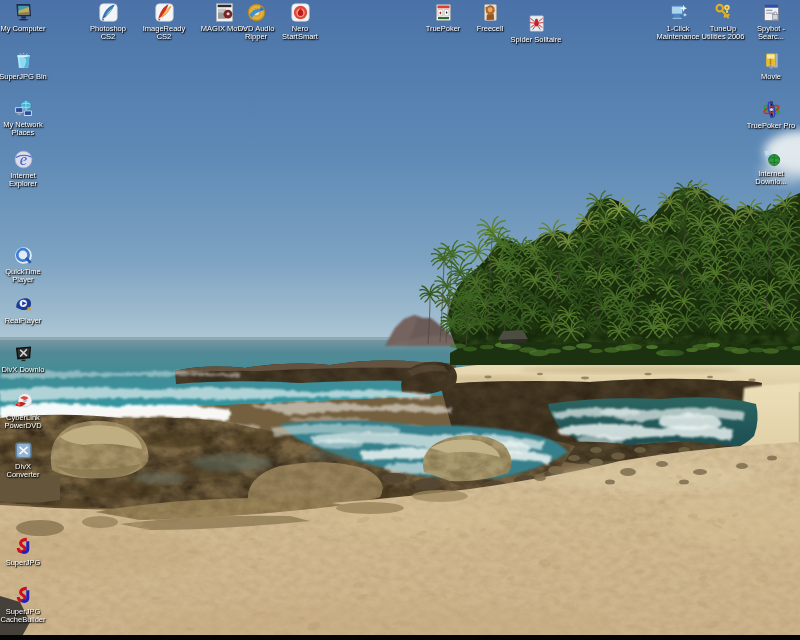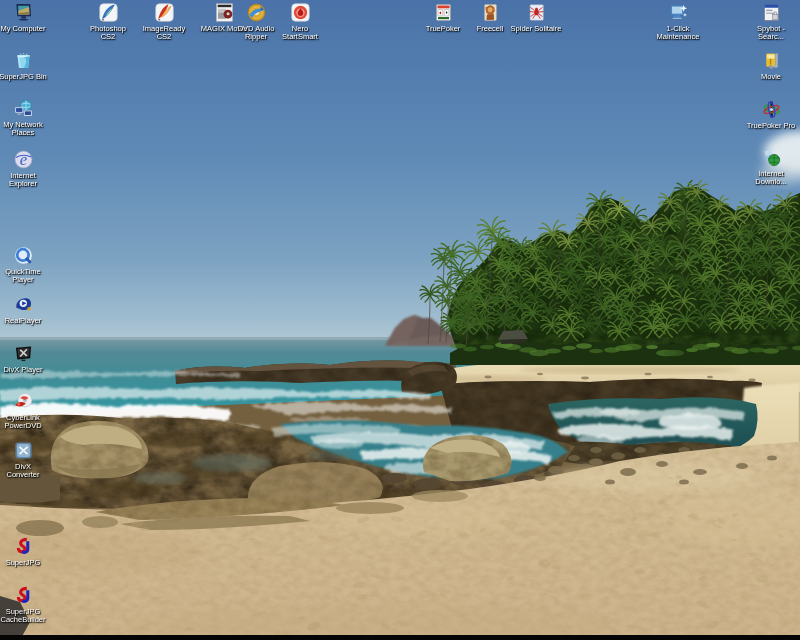--- a/index.html
+++ b/index.html
@@ -642,21 +642,21 @@
       </svg>
       <div class="lb">RealPlayer</div>
     </div>
 <div class="ic" style="left:-9px;top:344px;">
       <svg viewBox="0 0 20 20">
         <path d="M2,4 L18,2.5 17,15 3.5,16.2 Z" fill="#0d0d0d"></path>
 <path d="M3.5,5.2 L16.6,4 15.8,13.6 4.8,14.6 Z" fill="#2e2e2e"></path>
 <path d="M6.5,6.2 L13.5,12.6 M13.5,5.6 L6.5,13.2" stroke="#d4d4d4" stroke-width="1.7"></path>
 <rect x="8" y="16.4" width="4" height="1.6" fill="#222"></rect>
       </svg>
-      <div class="lb">DivX Player</div>
+      <div class="lb">DivX Downlo</div>
     </div>
 <div class="ic" style="left:-9px;top:392px;">
       <svg viewBox="0 0 20 20">
         <circle cx="11.6" cy="8.6" r="7.2" fill="#eceef2"></circle>
 <circle cx="11.6" cy="8.6" r="7.2" fill="none" stroke="#c0c4ce" stroke-width="0.8"></circle>
 <circle cx="11.6" cy="8.6" r="2.1" fill="#b8bcca"></circle>
 <path d="M1,13.8 C4,9.6 9.5,9.8 12.4,12 C9.5,15.4 4,16.4 1,13.8 Z" fill="#c62418"></path>
 <path d="M6.5,6.2 C9,3.6 13.5,3.8 15.2,6.6 L11.4,8.4 Z" fill="#d84838"></path>
 <circle cx="5" cy="13" r="1.4" fill="#e86858"></circle>
       </svg>
@@ -754,21 +754,21 @@
 <div class="ic" style="left:458px;top:3px;">
       <svg viewBox="0 0 20 20">
         <rect x="3.8" y="1.6" width="12.4" height="16.8" rx="1" fill="#e9e2d4" stroke="#b8ac94" stroke-width="0.5"></rect>
 <path d="M4.6,4.6 L10,3 13.8,4.2 14.6,8.2 12.6,11.8 8,12.4 5.4,9.8 Z" fill="#b4682a"></path>
 <circle cx="9.6" cy="7.2" r="2.6" fill="#e8a868"></circle>
 <path d="M6.2,12 L13.4,11.6 13.8,17.6 5.8,17.8 Z" fill="#9a5420"></path>
 <path d="M7,4 L9.8,2.6 12.6,3.8" stroke="#8a4a1c" stroke-width="0.8" fill="none"></path>
       </svg>
       <div class="lb">Freecell</div>
     </div>
-<div class="ic" style="left:504px;top:3px;">
+<div class="ic" style="left:504px;top:14px;">
       <svg viewBox="0 0 20 20">
         <rect x="3.2" y="1.8" width="14" height="16.4" rx="1" fill="#e8ecf4" stroke="#a0a8c0" stroke-width="0.6"></rect>
 <ellipse cx="10" cy="10" rx="2.4" ry="3" fill="#c42222"></ellipse>
 <circle cx="10" cy="6.6" r="1.5" fill="#c42222"></circle>
 <g stroke="#c42222" stroke-width="0.9" fill="none">
 <path d="M8,8 L3.6,4.6 M8,9.6 L2.6,9 M8,11.2 L3.8,14.2 M8.6,12.6 L6,16.4"></path>
 <path d="M12,8 L16.4,4.6 M12,9.6 L17.4,9 M12,11.2 L16.2,14.2 M11.4,12.6 L14,16.4"></path>
 </g>
       </svg>
       <div class="lb">Spider Solitaire</div>
@@ -777,20 +777,30 @@
       <svg viewBox="0 0 20 20">
         <rect x="2.3" y="2.6" width="13" height="9.8" rx="1" fill="#4a88c8"></rect>
 <rect x="3.2" y="3.8" width="10.6" height="7.4" fill="#aed4ee"></rect>
 <path d="M5.6,12.4 L11.4,12.4 12.4,15.2 4.6,15.2 Z" fill="#4a88c8"></path>
 <rect x="3.6" y="15.4" width="10" height="1.4" rx="0.7" fill="#98b8d8"></rect>
 <path d="M15.4,2 L16.4,4.6 19,5.6 16.4,6.6 15.4,9.2 14.4,6.6 11.8,5.6 14.4,4.6 Z" fill="#f0f8fc"></path>
 <path d="M16.8,10.4 L17.4,11.9 18.9,12.5 17.4,13.1 16.8,14.6 16.2,13.1 14.7,12.5 16.2,11.9 Z" fill="#e6f2f8"></path>
       </svg>
       <div class="lb">1-Click<br>Maintenance</div>
     </div>
+<div class="ic" style="left:691px;top:3px;">
+      <svg viewBox="0 0 20 20">
+        <circle cx="6" cy="5.4" r="3.4" fill="none" stroke="#e0b020" stroke-width="2.2"></circle>
+<path d="M8.2,7.8 L15.4,15.8 M13.2,13.4 L16.2,12 M12,12.2 L11,15.4" stroke="#e0b020" stroke-width="2.2" fill="none"></path>
+<circle cx="13.6" cy="4.8" r="2.9" fill="#f0d860"></circle>
+<circle cx="13.6" cy="4.8" r="1.2" fill="#b08a10"></circle>
+<path d="M13.6,7.7 L13.6,10.4" stroke="#f0d860" stroke-width="2"></path>
+      </svg>
+      <div class="lb">TuneUp<br>Utilities 2006</div>
+    </div>
 <div class="ic" style="left:739px;top:3px;">
       <svg viewBox="0 0 20 20">
         <rect x="2.6" y="1.4" width="14.8" height="17" fill="#f0f2f4" stroke="#667" stroke-width="0.6"></rect>
 <rect x="2.6" y="1.4" width="14.8" height="3.6" fill="#2a50a8"></rect>
 <rect x="4.4" y="7" width="6.6" height="1.5" fill="#98a0b0"></rect>
 <rect x="4.4" y="10" width="8.6" height="1.5" fill="#a8b0c0"></rect>
 <rect x="11.2" y="12.2" width="5.6" height="5" fill="#cfd4dc" stroke="#778" stroke-width="0.6"></rect>
 <path d="M12.6,12.2 V10.8 A1.4,1.4 0 0 1 15.4,10.8 V12.2" stroke="#889" stroke-width="0.9" fill="none"></path>
       </svg>
       <div class="lb">Spybot -<br>Searc...</div>

